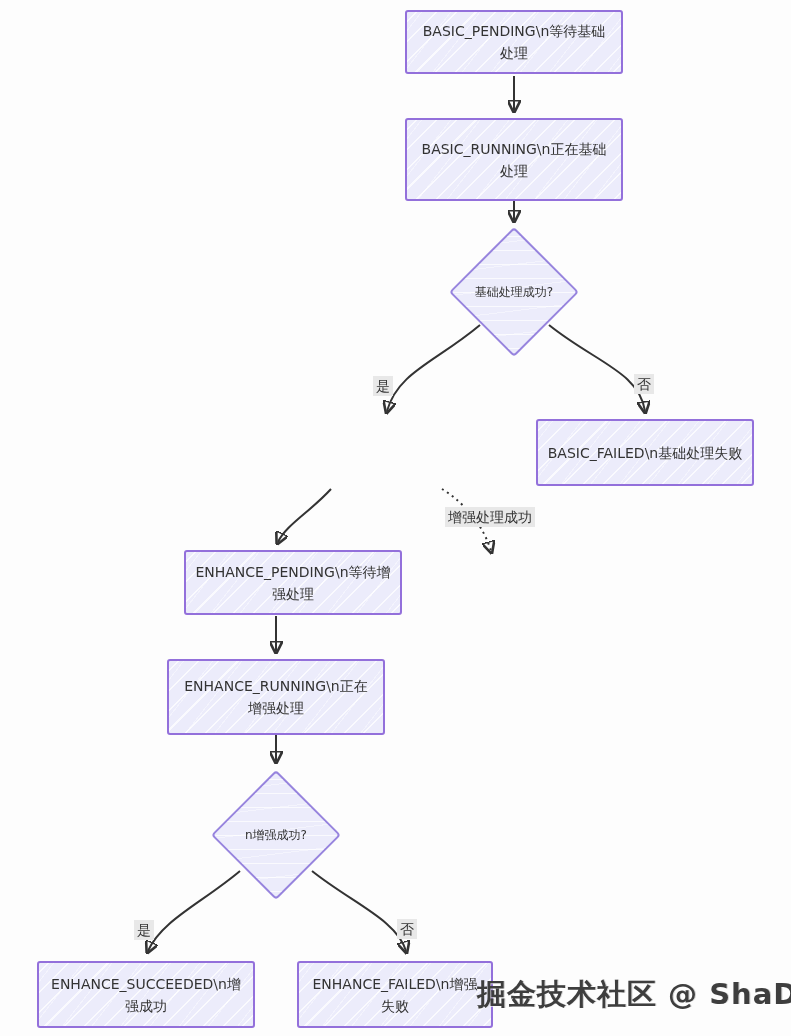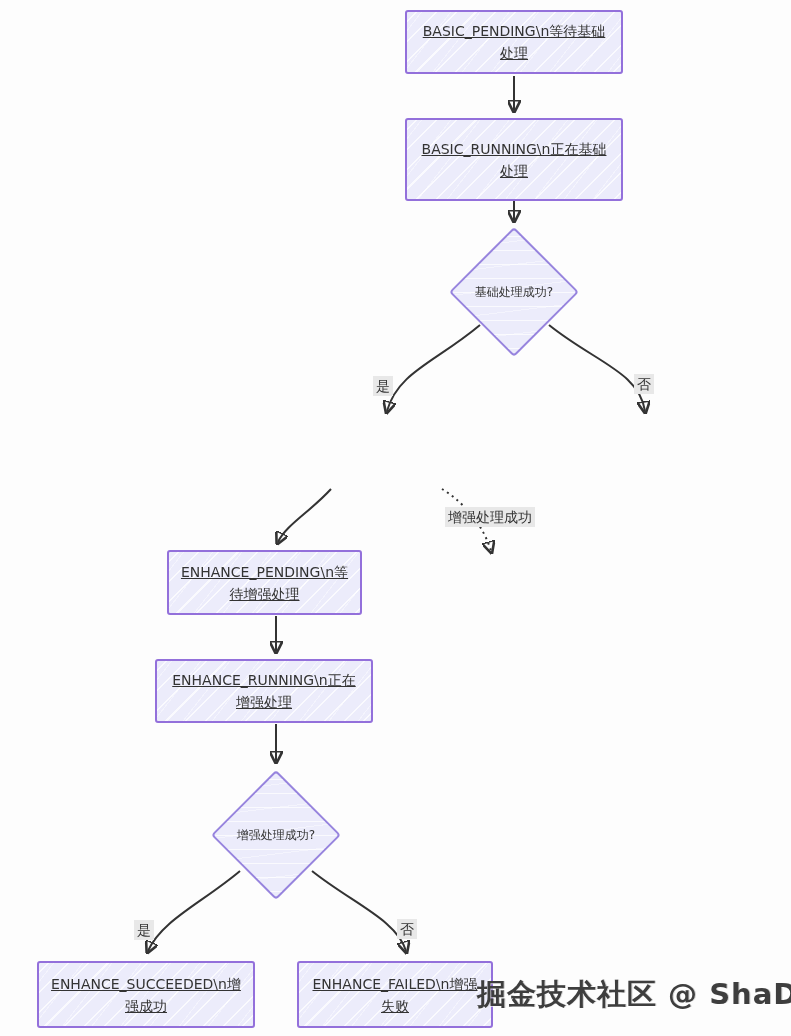--- a/index.html
+++ b/index.html
@@ -8,21 +8,21 @@
     font-family:"DejaVu Sans","Liberation Sans",sans-serif;overflow:hidden;
   }
   svg.edges{position:absolute;left:0;top:0;z-index:1;}
   svg.edges path{fill:none;stroke:#333333;stroke-width:2;}
   svg.edges path.dotted{stroke-dasharray:2 4;}
 
   .node{
     position:absolute;z-index:2;box-sizing:border-box;
     background:#ececfb;border:2px solid #9370db;border-radius:3px;
     display:flex;align-items:center;justify-content:center;
-    color:#333333;font-size:14px;line-height:22px;text-align:center;text-decoration:underline;
+    color:#333333;font-size:14px;line-height:22px;text-align:center;
   }
   .node .lbl{position:relative;z-index:2;padding:0 9px;word-break:break-word;}
   .node::before,.diamond::before{
     content:"";position:absolute;inset:0;pointer-events:none;border-radius:inherit;
     background:
       repeating-linear-gradient(135deg, rgba(255,255,255,0) 0 6px, rgba(255,255,255,.75) 6px 7.5px, rgba(255,255,255,0) 7.5px 14px),
       repeating-linear-gradient(128deg, rgba(255,255,255,0) 0 11px, rgba(255,255,255,.45) 11px 12px, rgba(255,255,255,0) 12px 23px);
   }
   .diamond{
     position:absolute;z-index:2;box-sizing:border-box;width:92px;height:92px;
@@ -73,32 +73,35 @@
   </div>
 
   <div class="node" style="left:405px;top:118px;width:218px;height:83px">
     <span class="lbl">BASIC_RUNNING\n正在基础处理</span>
   </div>
 
   <div class="diamond" style="left:468px;top:246px"></div>
   <div class="diamond-label" style="left:514px;top:292px">基础处理成功?</div>
 
 
+  <div class="node" style="left:536px;top:419px;width:218px;height:67px">
+    <span class="lbl">BASIC_FAILED\n基础处理失败</span>
+  </div>
 
 
-  <div class="node" style="left:167px;top:550px;width:195px;height:65px">
+  <div class="node" style="left:184px;top:550px;width:218px;height:65px">
     <span class="lbl">ENHANCE_PENDING\n等待增强处理</span>
   </div>
 
-  <div class="node" style="left:155px;top:659px;width:218px;height:64px">
+  <div class="node" style="left:167px;top:659px;width:218px;height:76px">
     <span class="lbl">ENHANCE_RUNNING\n正在增强处理</span>
   </div>
 
   <div class="diamond" style="left:230px;top:789px"></div>
-  <div class="diamond-label" style="left:276px;top:835px">增强处理成功?</div>
+  <div class="diamond-label" style="left:276px;top:835px">n增强成功?</div>
 
   <div class="node" style="left:37px;top:961px;width:218px;height:67px">
     <span class="lbl">ENHANCE_SUCCEEDED\n增强成功</span>
   </div>
 
   <div class="node" style="left:297px;top:961px;width:196px;height:67px">
     <span class="lbl">ENHANCE_FAILED\n增强失败</span>
   </div>
 
   <span class="edge-label" style="left:383px;top:386px">是</span>

